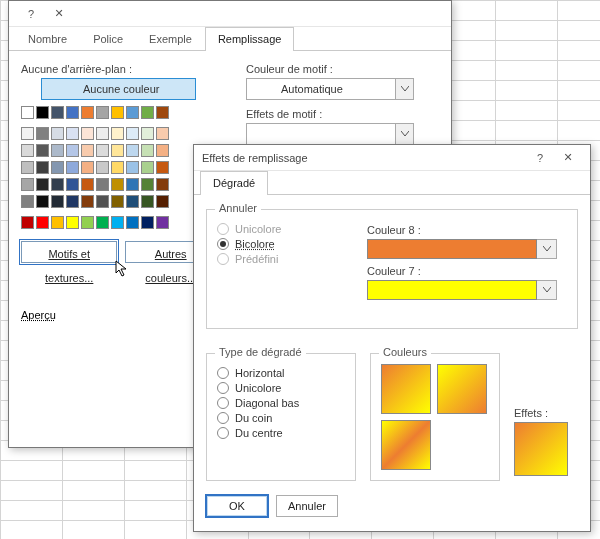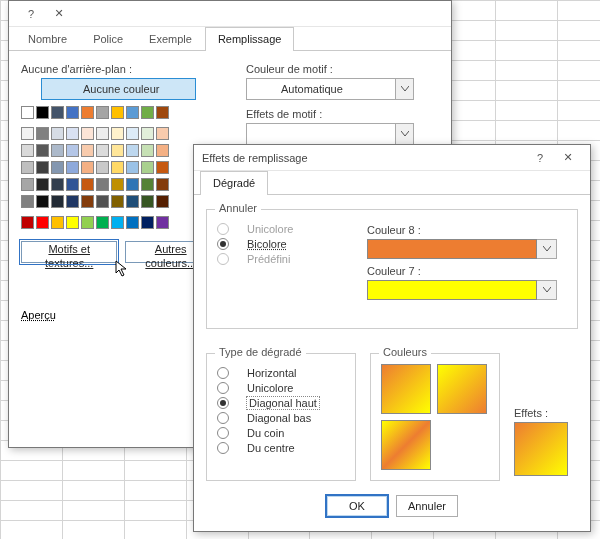--- a/index.html
+++ b/index.html
@@ -18,31 +18,31 @@
   .tab.active { border-color: #c9c9c9; background: #fff; color: #222; }
 
   .body { padding: 8px 12px 12px; }
 
   .lbl { color: #444; margin: 4px 0 3px; }
   .nocolor-btn { width: 155px; height: 22px; background: #cde6f7; border: 1px solid #2a8dd4; text-align: left; line-height: 20px; color: #333; padding-left: 41px; }
 
   .swatch-row { display: flex; gap: 2px; margin-top: 4px; }
   .sw { width: 13px; height: 13px; border: 1px solid #888; }
 
-  .btn-std { display: inline-block; height: 22px; padding: 0 10px; border: 1px solid #7a99b8; background: #fff; color: #222; text-decoration: underline; text-align: center; line-height: 14px; }
+  .btn-std { display: inline-block; height: 22px; padding: 0 10px; border: 1px solid #7a99b8; background: #fff; color: #222; text-decoration: underline; text-align: center; line-height: 24px; }
   .btn-focus { outline: 1px solid #3173c5; outline-offset: 1px; }
 
   .combo { width: 168px; height: 22px; border: 1px solid #a9a9a9; display: flex; align-items: center; background: #fff; padding-left: 28px; }
   .combo .val { flex: 1; padding: 0 6px; color: #333; }
   .combo .chev { width: 18px; height: 100%; border-left: 1px solid #a9a9a9; display: flex; align-items: center; justify-content: center; background: #f0f0f0; }
 
   .group { border: 1px solid #cdcdcd; padding: 10px 10px 12px; position: relative; margin-top: 10px; }
   .group-title { position: absolute; top: -8px; left: 8px; background: #fff; padding: 0 4px; color: #555; }
 
-  .radio { display: flex; align-items: center; gap: 18px; margin: 3px 0; color: #333; }
+  .radio { display: flex; align-items: center; gap: 6px; margin: 3px 0; color: #333; }
   .radio.dim { color: #a0a0a0; }
   .rdot { width: 12px; height: 12px; border: 1px solid #888; border-radius: 50%; display: inline-flex; align-items: center; justify-content: center; }
   .rdot.dim { border-color: #c2c2c2; }
   .rdot .fill { width: 6px; height: 6px; background: #333; border-radius: 50%; }
 
   .color-combo { display: flex; width: 190px; }
   .color-combo .bar { flex: 1; height: 20px; border: 1px solid #888; }
   .color-combo .chev { width: 20px; height: 20px; border: 1px solid #a9a9a9; border-left: none; background: #f0f0f0; display: flex; align-items: center; justify-content: center; }
 
   .variant { width: 50px; height: 50px; border: 1px solid #888; }
@@ -584,26 +584,20 @@
         <span class="group-title">Type de dégradé</span>
         <div class="radio">
             <span class="rdot"></span>
             <span>Horizontal</span>
           </div>
         <div class="radio">
             <span class="rdot"></span>
             <span>Unicolore</span>
           </div>
         <div class="radio">
-            <span class="rdot">
-              <span class="fill"></span>
-            </span>
-            <span style="outline:1px dotted #888; padding:0 2px;">Diagonal haut</span>
-          </div>
-        <div class="radio">
             <span class="rdot"></span>
             <span>Diagonal bas</span>
           </div>
         <div class="radio">
             <span class="rdot"></span>
             <span>Du coin</span>
           </div>
         <div class="radio">
             <span class="rdot"></span>
             <span>Du centre</span>
@@ -618,18 +612,18 @@
         <div style="display:flex; gap:6px; margin-top:6px;">
           <div class="variant" style="background:linear-gradient(135deg,#ffff00,#ed7d31 50%,#ffff00);"></div>
         </div>
       </div>
       <div style="width:64px; text-align:right; padding-top:60px;">
         <div class="lbl" style="text-align:left;">Effets :</div>
         <div class="variant" style="width:54px;height:54px;background:linear-gradient(135deg,#ed7d31,#ffff00);"></div>
       </div>
     </div>
 
-    <div style="display:flex; justify-content:center; gap:8px; margin-top:14px;">
+    <div style="display:flex; justify-content:flex-start; gap:8px; margin-top:14px;">
       <div class="ok-btn">OK</div>
       <div class="cancel-btn">Annuler</div>
     </div>
   </div>
 </div>
 
 </body></html>

